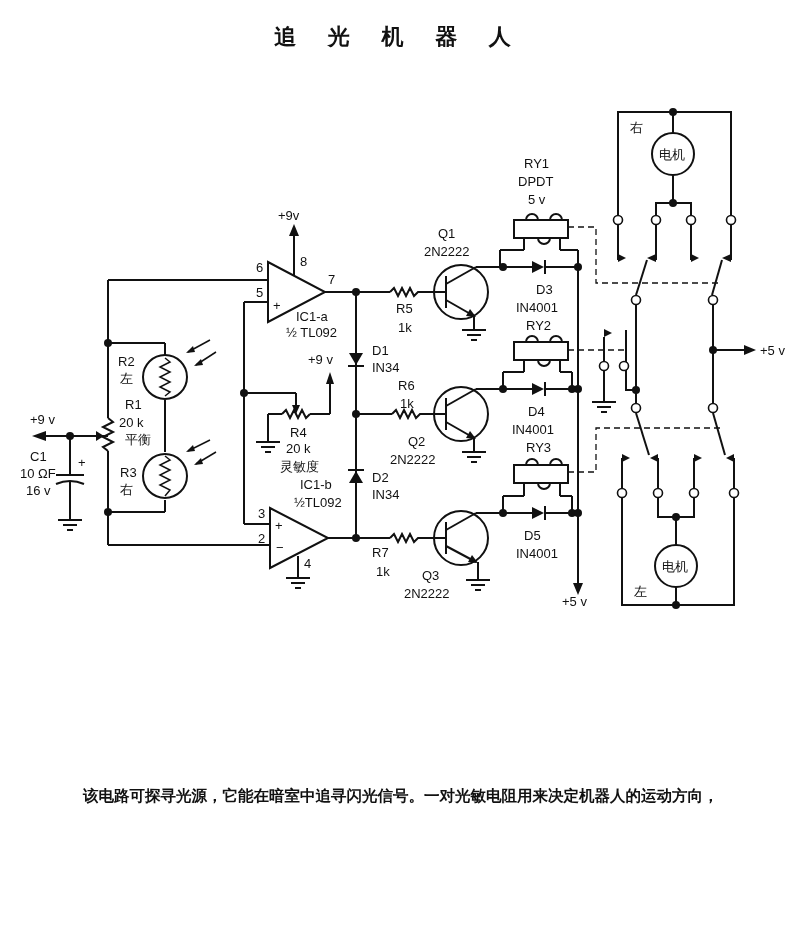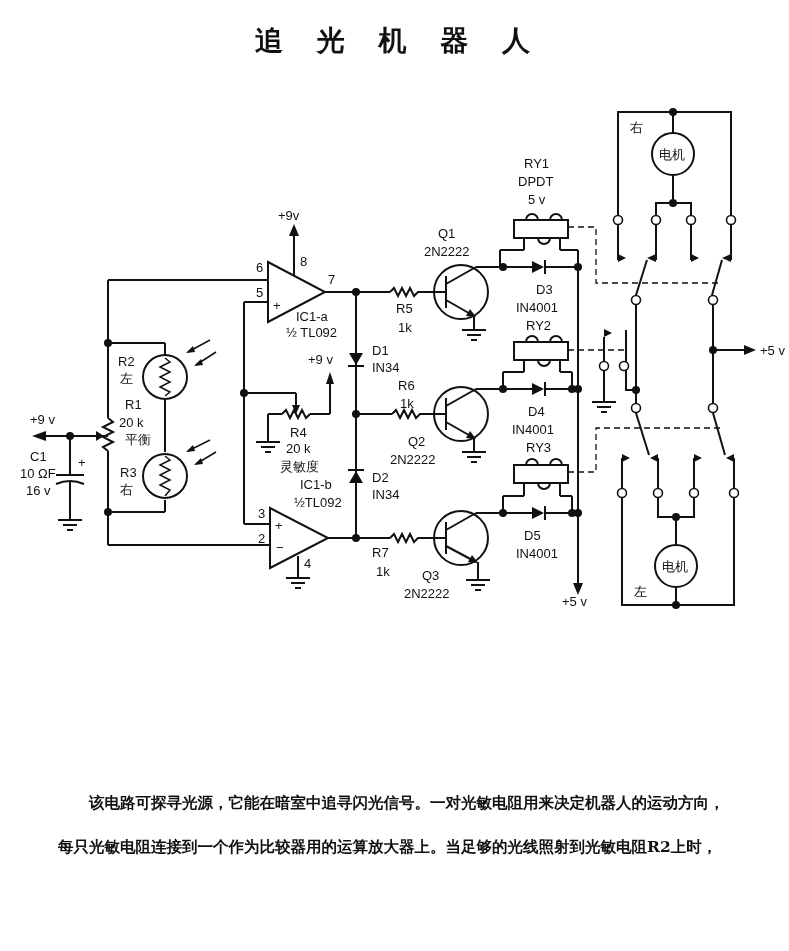--- a/index.html
+++ b/index.html
@@ -1,28 +1,28 @@
 <!DOCTYPE html>
 <html><head>
 <meta charset="utf-8">
 <style>
   html, body { margin:0; padding:0; background:#ffffff; }
   body { width:789px; height:951px; position:relative; overflow:hidden; font-family:"DejaVu Sans", sans-serif; color:#111; }
-  #title { position:absolute; left:0; width:789px; top:22px; text-align:center; font-size:28px; font-weight:bold; letter-spacing:12px; padding-left:8px; box-sizing:border-box; }
+  #title { position:absolute; left:0; width:789px; top:22px; text-align:center; font-size:22px; font-weight:bold; letter-spacing:12px; padding-left:8px; box-sizing:border-box; }
   #schematic { position:absolute; left:0; top:0; width:789px; height:760px; }
   #schematic text { font-family:"Liberation Sans", sans-serif; fill:#111; }
   .w { stroke:#111; stroke-width:2; fill:none; }
   .thin { stroke:#111; stroke-width:1.5; fill:none; }
   .dash { stroke:#111; stroke-width:1.3; fill:none; stroke-dasharray:6,4; }
   .dot { fill:#111; }
   .term { fill:#fff; stroke:#111; stroke-width:1.6; }
   .lbl { font-size:13px; }
   .cn { font-size:13px; font-family:"DejaVu Sans", sans-serif !important; }
   #desc { position:absolute; left:40px; top:772px; width:730px; font-size:15.5px; line-height:26px; font-weight:bold; font-family:"DejaVu Serif", serif; }
-  #desc p { margin:18px; }
+  #desc p { margin:12px;font-family:Liberation Mono, monospace; }
   #desc .indent { text-indent:2em; }
 </style>
 </head>
 <body>
 
 <div id="title">追 光 机 器 人</div>
 
 <svg id="schematic" viewBox="0 0 789 760">
 
   <g>
@@ -379,14 +379,13 @@
     <text class="cn" x="662" y="571">电机</text>
     <text class="cn" x="634" y="596">左</text>
     <line class="w" x1="676" y1="587" x2="676" y2="605"></line>
     <polyline class="w" points="622,498 622,605 734,605 734,498"></polyline>
     <circle class="dot" cx="676" cy="605" r="4"></circle>
   </g>
 </svg>
 
 <div id="desc">
   <p class="indent">该电路可探寻光源，它能在暗室中追寻闪光信号。一对光敏电阻用来决定机器人的运动方向，</p>
-  <p>每只光敏电阻连接到一个作为比较器用的运算放大器上。当足够的光线照射到光敏电阻R2上时，</p>
 </div>
 
 </body></html>

